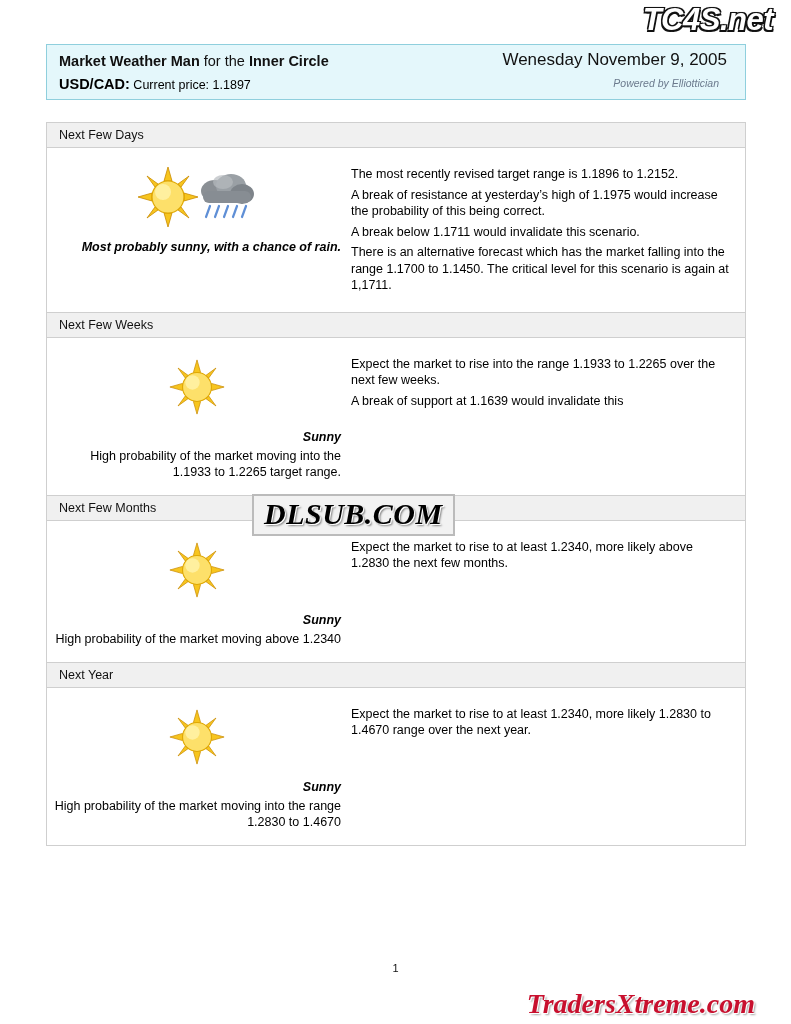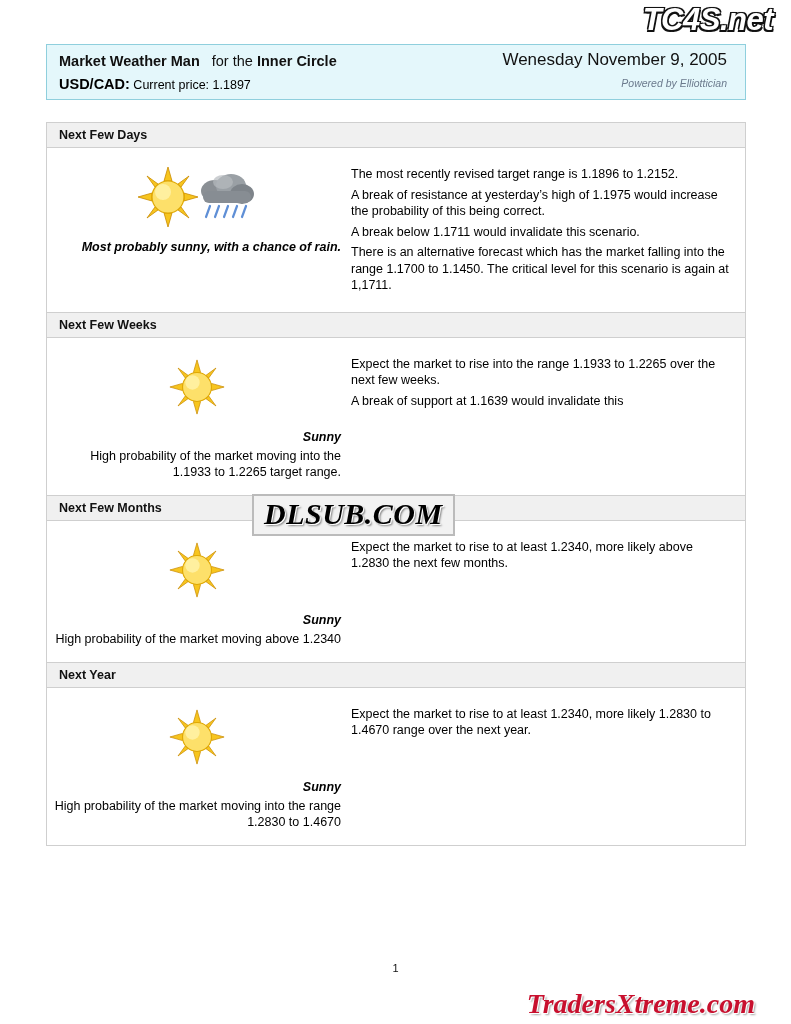--- a/index.html
+++ b/index.html
@@ -51,21 +51,20 @@
     right: 10px;
     height: 22px;
   }
   .hdr-title {
     font-size: 14.5px;
     font-weight: bold;
     color: #111;
   }
   .hdr-title .lite {
     font-weight: normal;
-    padding-left: 8px;
   }
   .hdr-date {
     position: absolute;
     right: 8px;
     top: -2px;
     font-size: 17px;
     color: #111;
   }
   .hdr-row2 {
     position: absolute;
@@ -77,21 +76,21 @@
   .hdr-pair {
     font-size: 14.5px;
     font-weight: bold;
   }
   .hdr-price {
     font-size: 12.5px;
     font-weight: normal;
   }
   .hdr-powered {
     position: absolute;
-    right: 8px;
+    right: 16px;
     top: 2px;
     font-size: 10.5px;
     font-style: italic;
     color: #6b7a8d;
   }
 
   
   .doc {
     position: absolute;
     left: 46px;
@@ -103,21 +102,21 @@
     border-top: none;
     background: #fff;
   }
   .section.first { border-top: 1px solid #cfcfcf; }
 
   .sec-head {
     background: #f0f0f0;
     border-bottom: 1px solid #cfcfcf;
     padding: 5px 10px 5px 12px;
     font-size: 12.5px;
-    font-weight: bold;
+    font-weight: normal;
     color: #111;
   }
   .sec-body {
     display: flex;
     align-items: flex-start;
     padding: 0;
     min-height: 100px;
   }
   .col-left {
     width: 300px;

